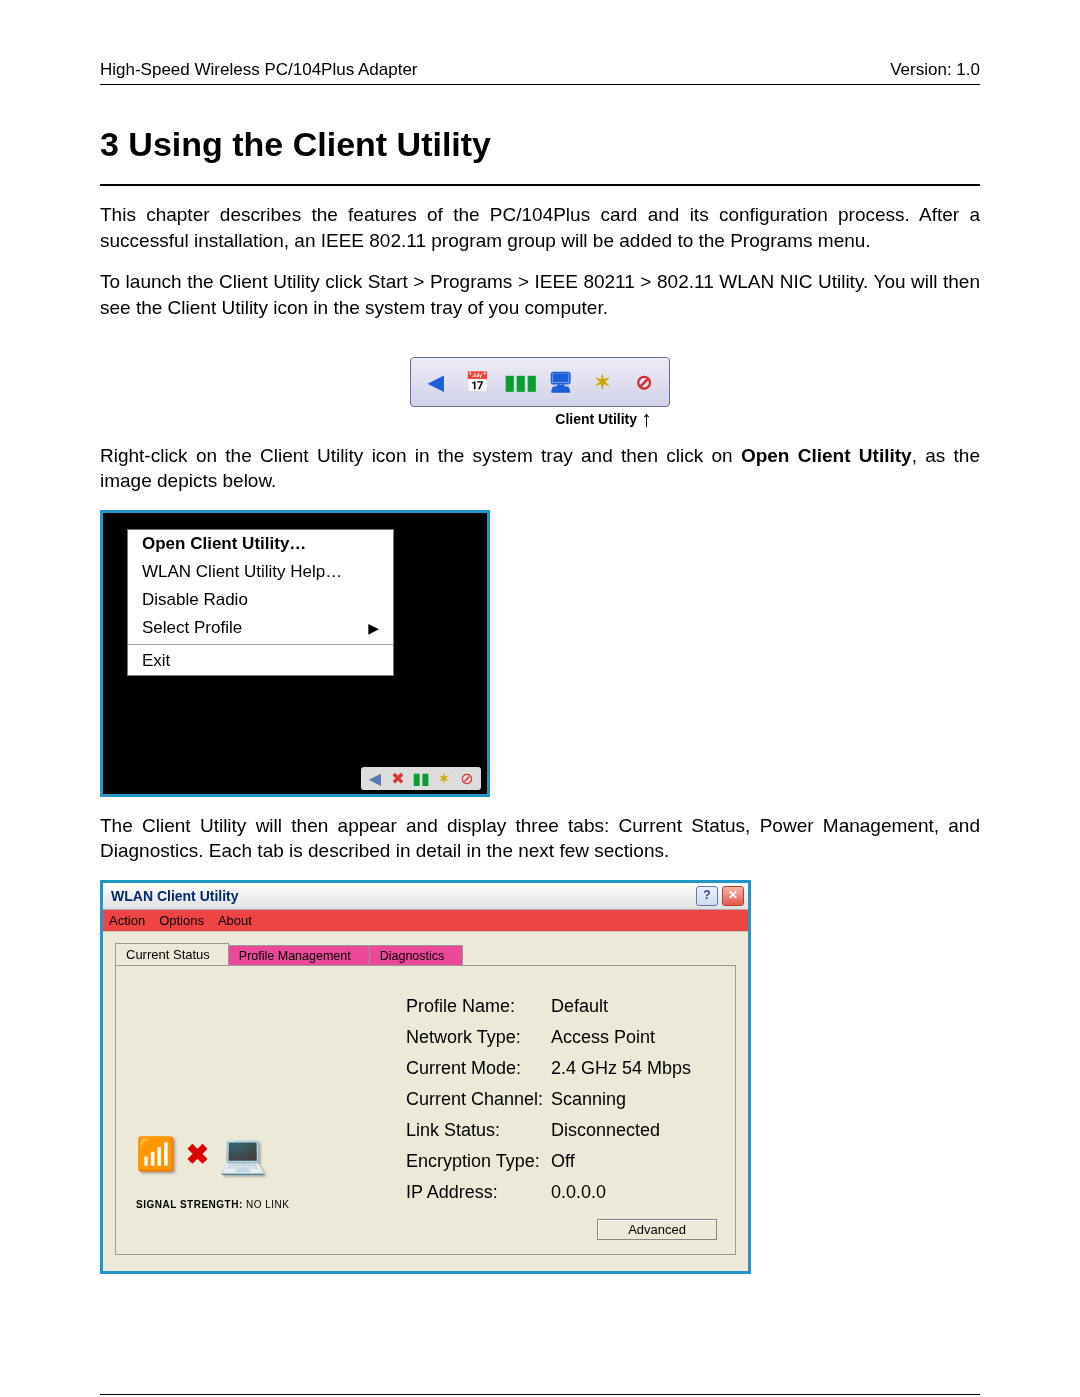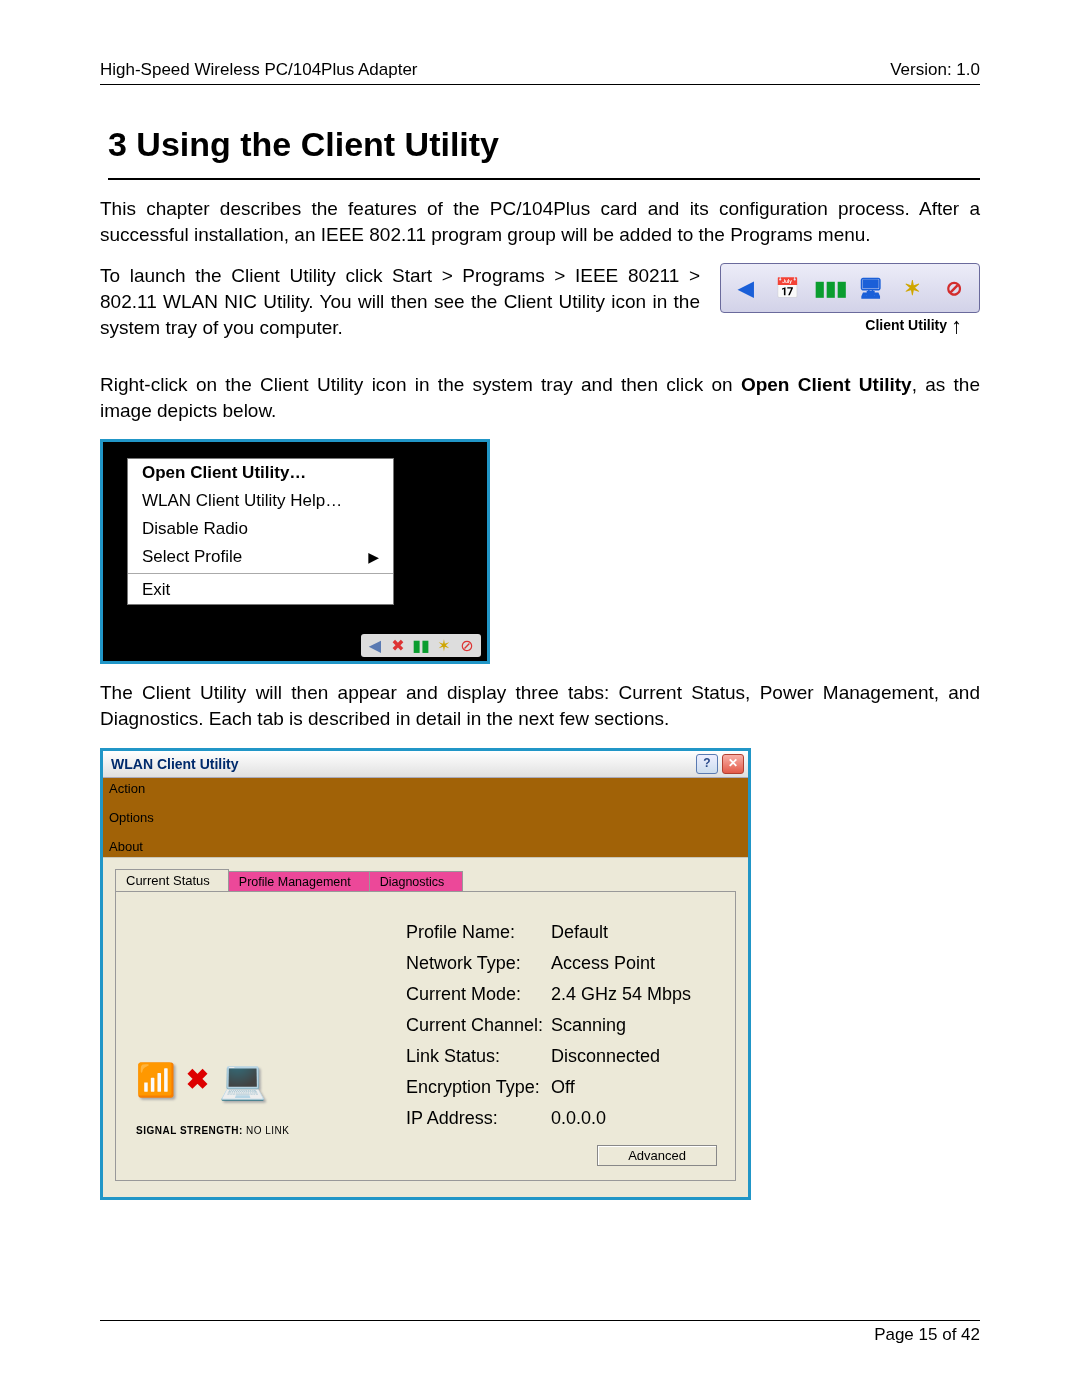--- a/index.html
+++ b/index.html
@@ -18,34 +18,35 @@
     display: flex;
     justify-content: space-between;
     font-size: 17px;
     border-bottom: 1px solid #000;
     padding-bottom: 4px;
     margin-bottom: 40px;
   }
   h1.chapter {
     font-size: 34px;
     font-weight: bold;
-    margin: 0 0 8px 8px;
+    margin: 0 0 8px 0;
     border-bottom: 2px solid #000;
-    padding-bottom: 14px;
+    padding-bottom: 20px;
   }
   .body-text {
     font-size: 19px;
     line-height: 1.35;
     text-align: justify;
     margin: 16px 0;
   }
   .row-launch {
     display: flex;
     gap: 20px;
-    align-items: flex-start;
+    align-items: center;
+    flex-direction: column;
   }
   .row-launch .txt { flex: 1; }
   .systray-wrap {
     width: 260px;
     white-space: nowrap;
     font-size: 14px;
     font-weight: bold;
   }
   .systray-img {
     width: 260px;
@@ -71,21 +72,21 @@
   
   .ctx-shot {
     width: 390px;
     border: 3px solid #2196c7;
     background:#000;
     padding: 16px 0 0 24px;
     box-sizing: border-box;
     user-select: none;
     margin-bottom: 2px;
     position: relative;
-    height: 225px;
+    height: 287px;
     overflow: hidden;
   }
   .ctx-menu {
     background:#fff;
     border:1px solid #777;
     width: 265px;
     font-size: 17px;
   }
   .ctx-item {
     padding: 4px 14px;
@@ -124,24 +125,24 @@
     width:20px; height:18px;
     background: linear-gradient(#eef,#cde);
     border:1px solid #5a7ab2;
     border-radius:3px;
     font-size:12px; font-weight:bold;
     text-align:center; line-height:16px;
     color:#2a4a8a;
   }
   .tbtn.close { background: linear-gradient(#f8b1a8,#e35a48); color:#fff; border-color:#b24030;}
   .dlg-menu {
-    background:#a16207;
+    background:#ef4444;
     padding:3px 6px;
     border-bottom:1px solid #c9c6b8;
-    display:flex; gap:14px;flex-direction:column;
+    display:flex; gap:14px;
   }
   .dlg-body {
     background:#ece9d8;
     padding: 10px 12px 16px 12px;
   }
   .tabs { display:flex; }
   .tab {
     padding: 3px 18px 4px 10px;
     border:1px solid #999;
     border-bottom:none;

